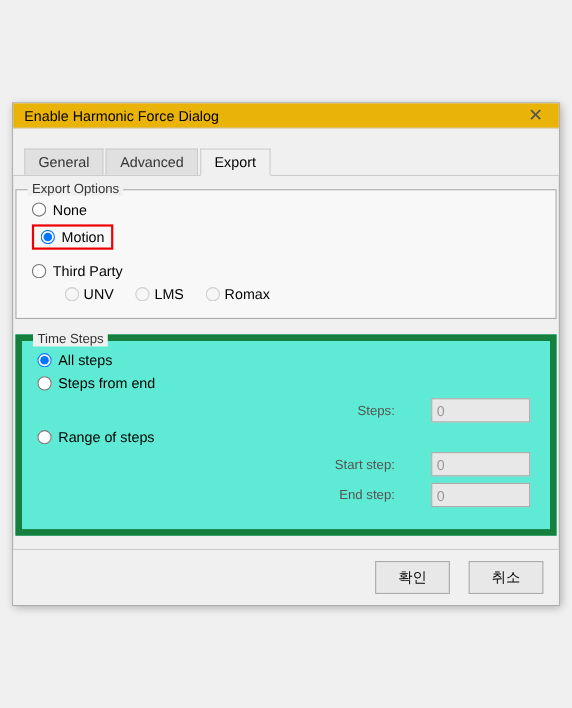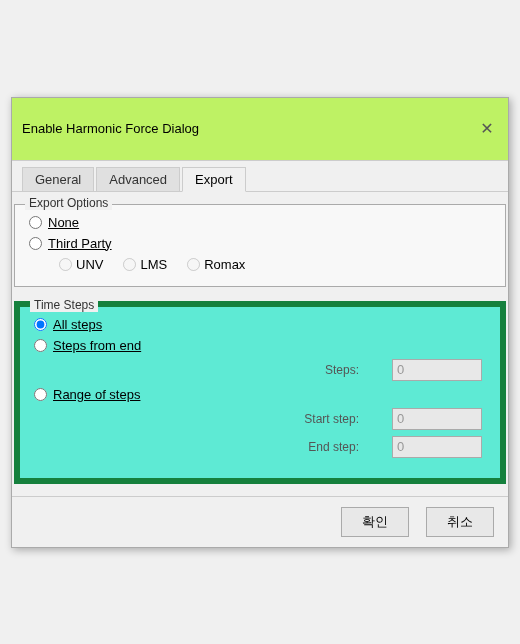--- a/index.html
+++ b/index.html
@@ -14,23 +14,23 @@
       height: 644px;
       overflow: hidden;
     }
     .dialog {
       width: 498px;
       background: #f0f0f0;
       border: 1px solid #aaa;
       box-shadow: 2px 2px 8px rgba(0,0,0,0.3);
     }
     .title-bar {
-      background: #bef264;
+      background: #eab308;
       border-bottom: 1px solid #ccc;
-      padding: 20px 10px;
+      padding: 0 10px;
       display: flex;
       align-items: center;
       justify-content: space-between;
     }
     .title-bar-text {
       font-size: 13px;
       color: #000;
     }
     .close-btn {
       width: 22px;
@@ -40,21 +40,21 @@
       cursor: pointer;
       font-size: 16px;
       color: #555;
       display: flex;
       align-items: center;
       justify-content: center;
       padding: 0;
     }
     .tabs {
       background: #f0f0f0;
-      padding: 6px 10px 0 10px;
+      padding: 18px 10px 0 10px;
       display: flex;
       gap: 0;
       border-bottom: 1px solid #ccc;
     }
     .tab {
       padding: 4px 12px;
       border: 1px solid #ccc;
       border-bottom: none;
       background: #e0e0e0;
       cursor: pointer;
@@ -84,21 +84,20 @@
       left: 10px;
       background: #f0f0f0;
       padding: 0 4px;
       font-size: 12px;
       color: #333;
     }
     .radio-row {
       display: flex;
       align-items: center;
       margin-bottom: 6px;
-      text-decoration: underline;
     }
     .radio-row input[type="radio"] {
       margin-right: 6px;
       cursor: pointer;
     }
     .radio-row label {
       cursor: pointer;
       font-size: 13px;
     }
     .motion-box {
@@ -204,20 +203,24 @@
   <div class="dialog-body">
 
     <div class="group-box">
       <span class="group-label">Export Options</span>
 
       <div class="radio-row">
         <input type="radio" name="export_opt" id="opt_none" style="">
         <label for="opt_none">None</label>
       </div>
 
+      <div class="motion-box">
+        <input type="radio" name="export_opt" id="opt_motion" checked="" style="">
+        <label for="opt_motion">Motion</label>
+      </div>
 
       <div class="radio-row" style="margin-top:6px;">
         <input type="radio" name="export_opt" id="opt_third" style="">
         <label for="opt_third">Third Party</label>
       </div>
 
       <div class="sub-radio-row">
         <div class="sub-radio-item">
           <input type="radio" name="sub_opt" id="sub_unv" disabled="" style="">
           <label for="sub_unv">UNV</label>

